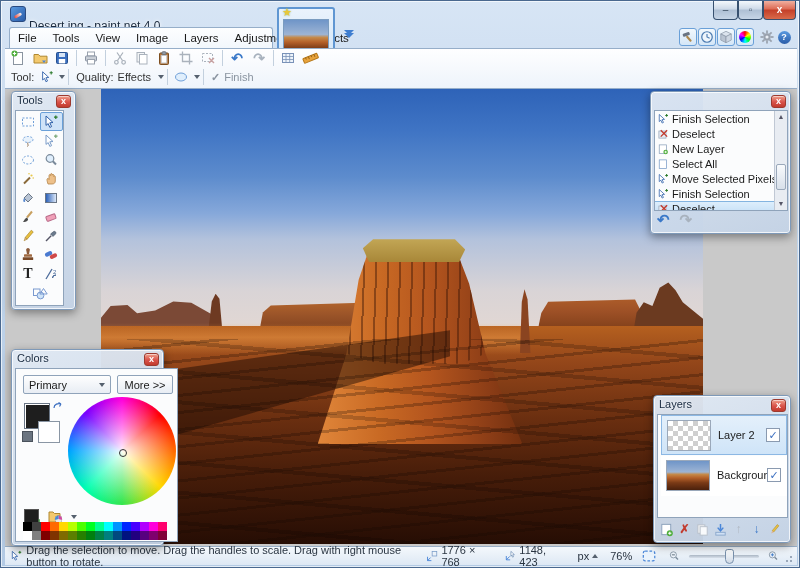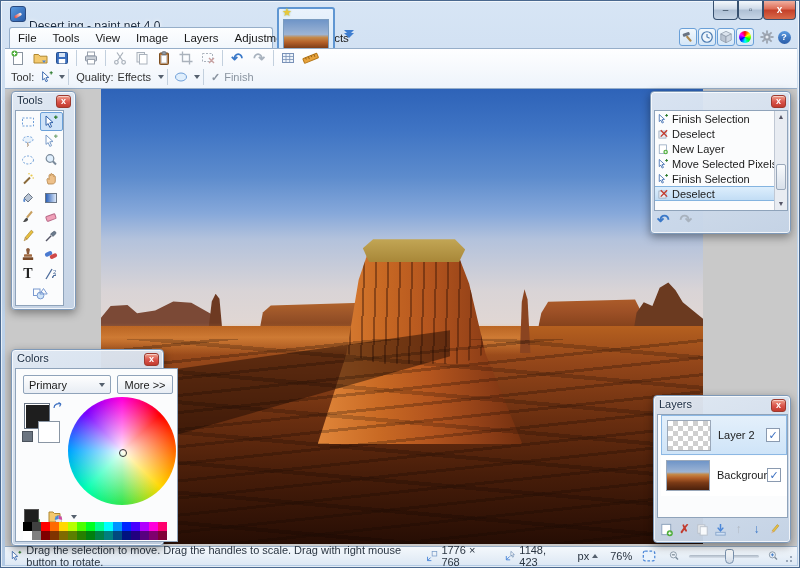--- a/index.html
+++ b/index.html
@@ -451,20 +451,26 @@
       <div class="hrow">
         <svg width="12" height="12" viewBox="0 0 16 16">
             <rect x="3" y="2.5" width="9.5" height="11.5" fill="#fff" stroke="#8aa0ba"></rect>
             <circle cx="11.5" cy="12" r="3" fill="#4fae3c"></circle>
             <path d="M9.9 12 h3.2 M11.5 10.4 v3.2" stroke="#fff" stroke-width="1.1"></path>
           </svg>
         <span>New Layer</span>
       </div>
       <div class="hrow">
         <svg width="12" height="12" viewBox="0 0 16 16">
+            <rect x="3" y="2.5" width="9.5" height="11.5" fill="#fff" stroke="#7a9cc8"></rect>
+          </svg>
+        <span>Select All</span>
+      </div>
+      <div class="hrow">
+        <svg width="12" height="12" viewBox="0 0 16 16">
             <path d="M3 2 L10 8.5 L6.8 8.8 L8.6 12.6 L6.8 13.4 L5.2 9.6 L3 11.4 Z" fill="#fff" stroke="#2b5ea8"></path>
             <path d="M11 3.2 h3.6 M12.8 1.4 v3.6" stroke="#2b7a2b" stroke-width="1.4"></path>
           </svg>
         <span>Move Selected Pixels</span>
       </div>
       <div class="hrow">
         <svg width="12" height="12" viewBox="0 0 16 16">
             <path d="M3 2 L10 8.5 L6.8 8.8 L8.6 12.6 L6.8 13.4 L5.2 9.6 L3 11.4 Z" fill="#fff" stroke="#2b5ea8"></path>
             <path d="M11 3.2 h3.6 M12.8 1.4 v3.6" stroke="#2b7a2b" stroke-width="1.4"></path>
           </svg>

